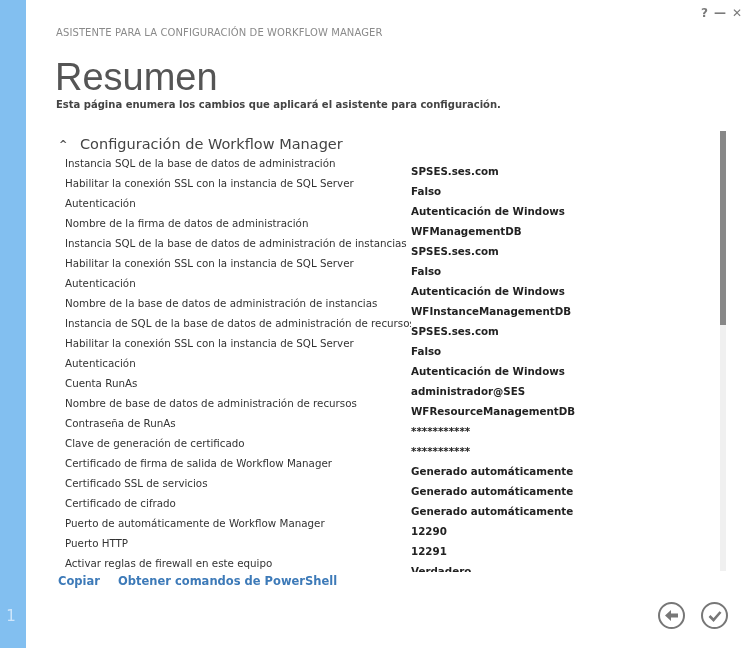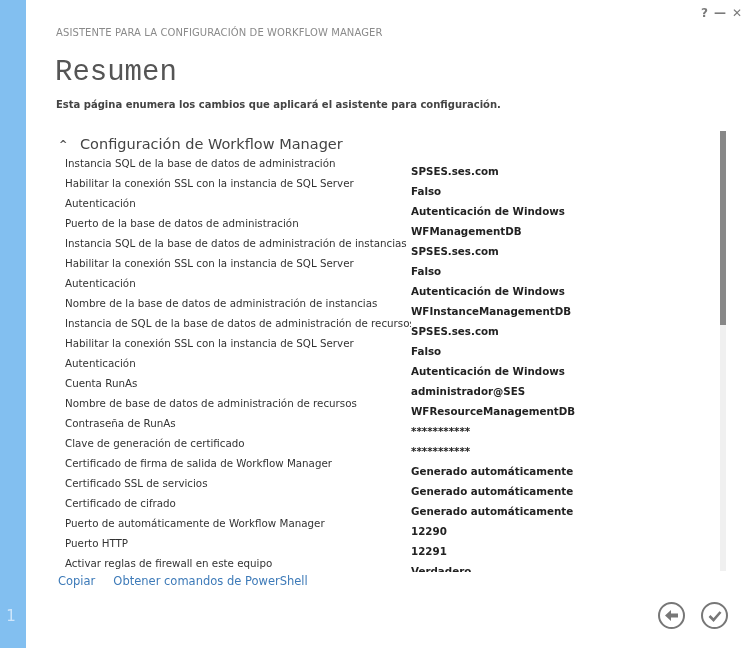--- a/index.html
+++ b/index.html
@@ -50,24 +50,24 @@
       left: 56px;
       top: 27px;
       font-size: 10px;
       color: #8a8a8a;
       letter-spacing: 0.1px;
     }
     .page-title {
       position: absolute;
       left: 55px;
       top: 56px;
-      font-size: 29px;
+      font-size: 38px;
       font-weight: 300;
       color: #555555;
-      font-family: Liberation Mono, monospace;
+      font-family: Liberation Sans, sans-serif;
     }
     .page-desc {
       position: absolute;
       left: 56px;
       top: 99px;
       font-size: 10px;
       color: #444444;
       font-weight: bold;
     }
     .summary {
@@ -132,21 +132,21 @@
     }
     .links {
       position: absolute;
       left: 58px;
       top: 574px;
       display: flex;
       gap: 18px;
       font-size: 11.5px;
       color: #3d7ab8;
     }
-    .links span { cursor: pointer; }
+    .links span { cursor: pointer; font-weight: bold; }
     .nav-btn {
       position: absolute;
       top: 602px;
       width: 27px;
       height: 27px;
       border: 2px solid #777777;
       border-radius: 50%;
       box-sizing: border-box;
       display: flex;
       align-items: center;
@@ -188,21 +188,21 @@
         </div>
         <div class="row">
           <span class="label">Habilitar la conexión SSL con la instancia de SQL Server</span>
           <span class="value">Falso</span>
         </div>
         <div class="row">
           <span class="label">Autenticación</span>
           <span class="value">Autenticación de Windows</span>
         </div>
         <div class="row">
-          <span class="label">Puerto de la base de datos de administración</span>
+          <span class="label">Nombre de la firma de datos de administración</span>
           <span class="value">WFManagementDB</span>
         </div>
         <div class="row">
           <span class="label">Instancia SQL de la base de datos de administración de instancias</span>
           <span class="value">SPSES.ses.com</span>
         </div>
         <div class="row">
           <span class="label">Habilitar la conexión SSL con la instancia de SQL Server</span>
           <span class="value">Falso</span>
         </div>

